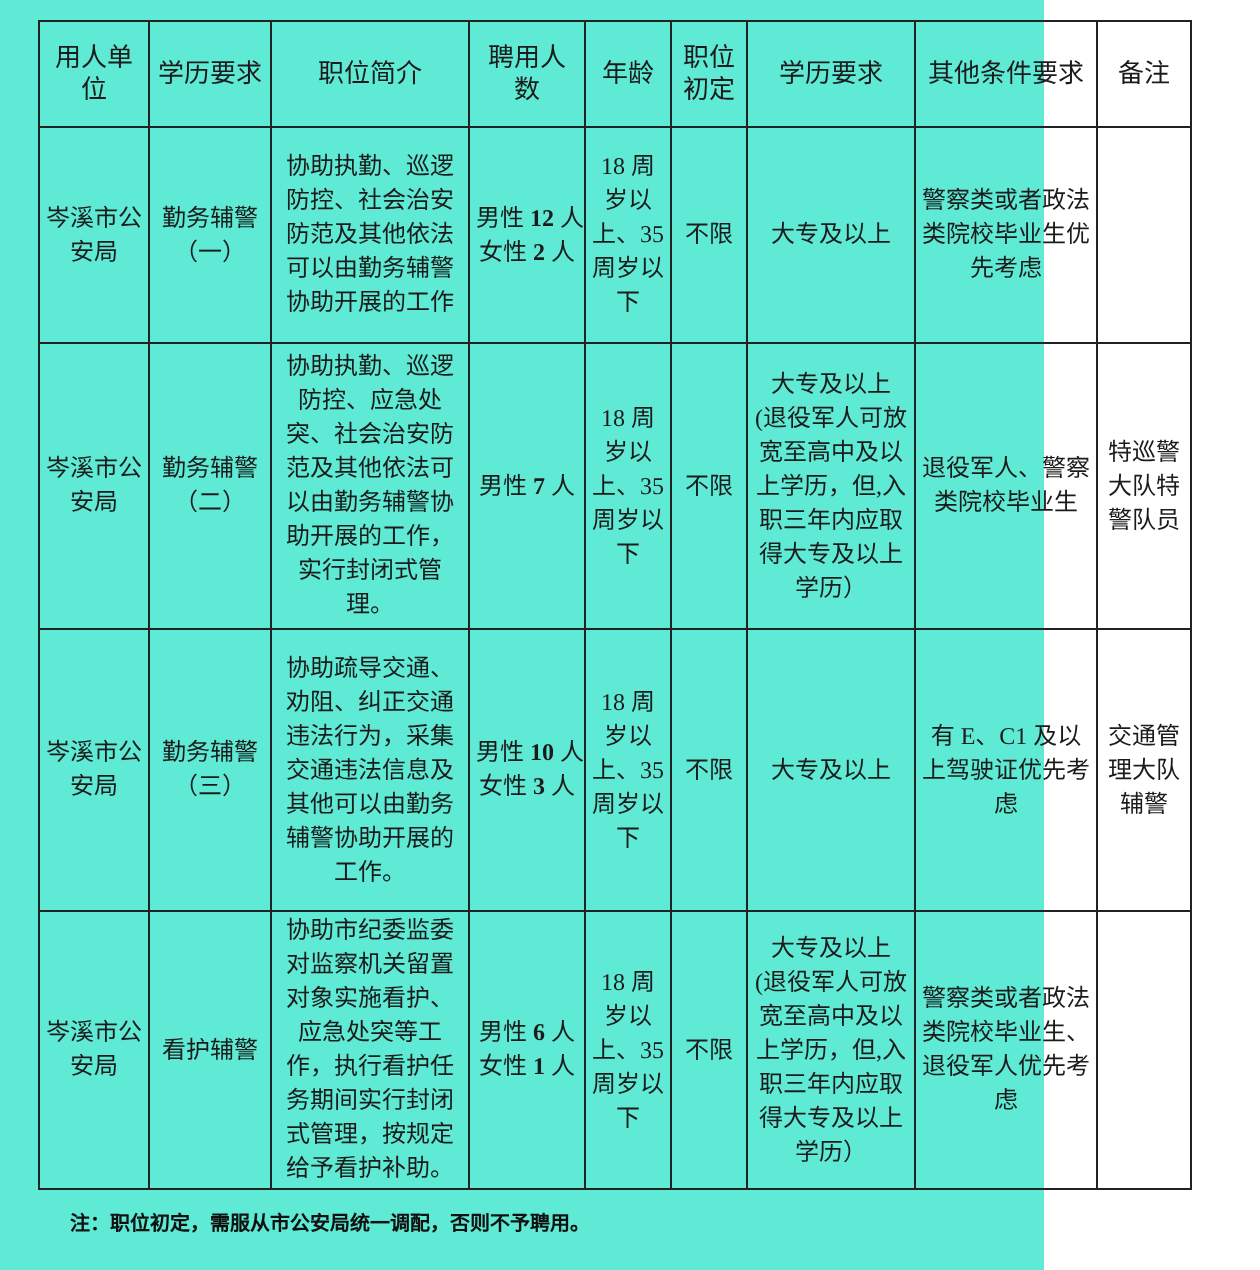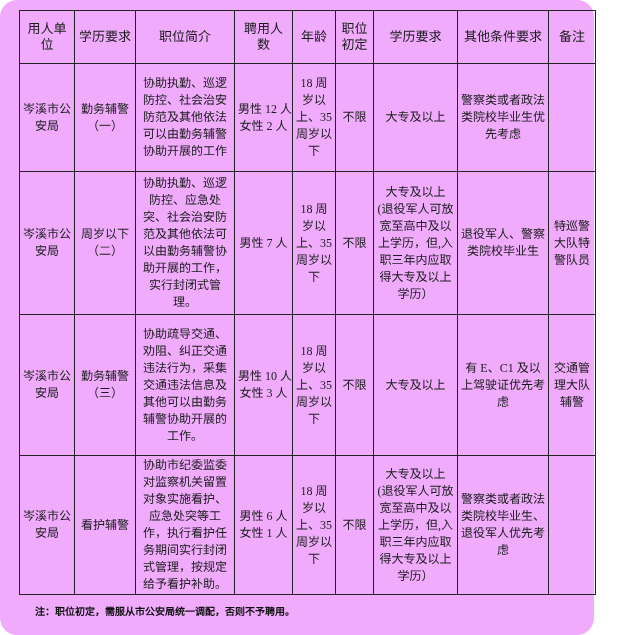--- a/index.html
+++ b/index.html
@@ -1,23 +1,22 @@
 <!DOCTYPE html>
 <html lang="zh-CN"><head>
 <meta charset="utf-8">
 <style>
   html,body { margin:0; padding:0; background:#ffffff; }
   .page {
     position: relative;
-    width: 594px;
+    width: 522px;
     height: 635px;
-    background: #f0abfc;
+    background: #5eead4;
     font-family: "Liberation Serif", "DejaVu Serif", serif;
     color: #1b1b1b;
-    border-radius: 17px;
   }
   table.recruit {
     position: absolute;
     left: 19px;
     top: 10px;
     width: 576px;
     border-collapse: collapse;
     table-layout: fixed;
   }
   table.recruit th, table.recruit td {
@@ -32,21 +31,21 @@
   table.recruit th {
     font-size: 13px;
     line-height: 16px;
   }
   table.recruit td { font-size: 12px; }
   td.j {
     text-align: justify;
     text-align-last: center;
   }
   .hcl { display: block; white-space: nowrap; }
-  .num { font-weight: normal; }
+  .num { font-weight: bold; }
   .note {
     position: absolute;
     left: 35px;
     top: 603px;
     margin: 0;
     font-family: "Liberation Sans", "DejaVu Sans", sans-serif;
     font-weight: bold;
     font-size: 10px;
     color: #111111;
   }
@@ -93,21 +92,21 @@
         </td>
         <td class="j">18 周岁以上、35 周岁以下</td>
         <td>不限</td>
         <td class="j">大专及以上</td>
         <td class="j">警察类或者政法类院校毕业生优先考虑</td>
         <td class="j"></td>
       </tr>
 
       <tr style="height:143px">
         <td>岑溪市公安局</td>
-        <td>周岁以下（二）</td>
+        <td>勤务辅警（二）</td>
         <td class="j">协助执勤、巡逻防控、应急处突、社会治安防范及其他依法可以由勤务辅警协助开展的工作，实行封闭式管理。</td>
         <td>
           <span class="hcl"><span>男性 </span><span class="num">7</span><span> 人</span></span>
           <span class="hcl"><span></span><span class="num"></span><span></span></span>
         </td>
         <td class="j">18 周岁以上、35 周岁以下</td>
         <td>不限</td>
         <td class="j">大专及以上 (退役军人可放宽至高中及以上学历，但,入职三年内应取得大专及以上学历）</td>
         <td class="j">退役军人、警察类院校毕业生</td>
         <td class="j">特巡警大队特警队员</td>

